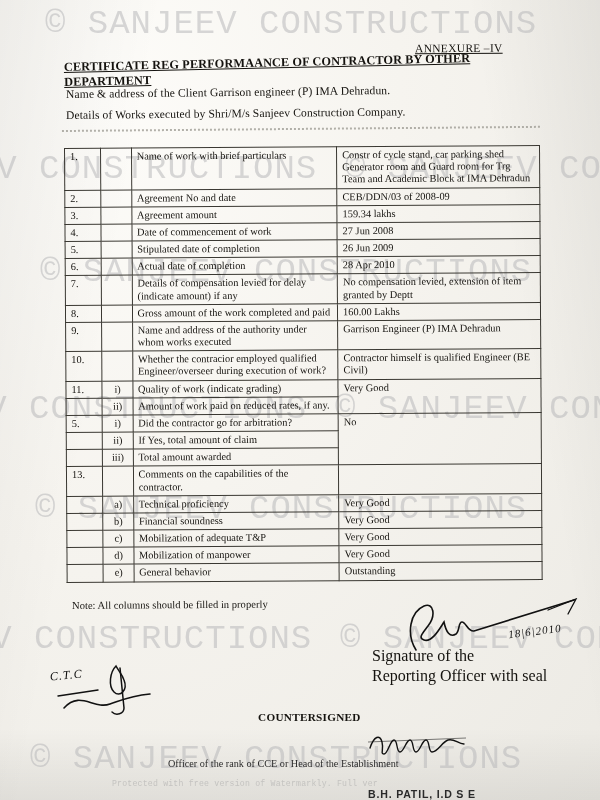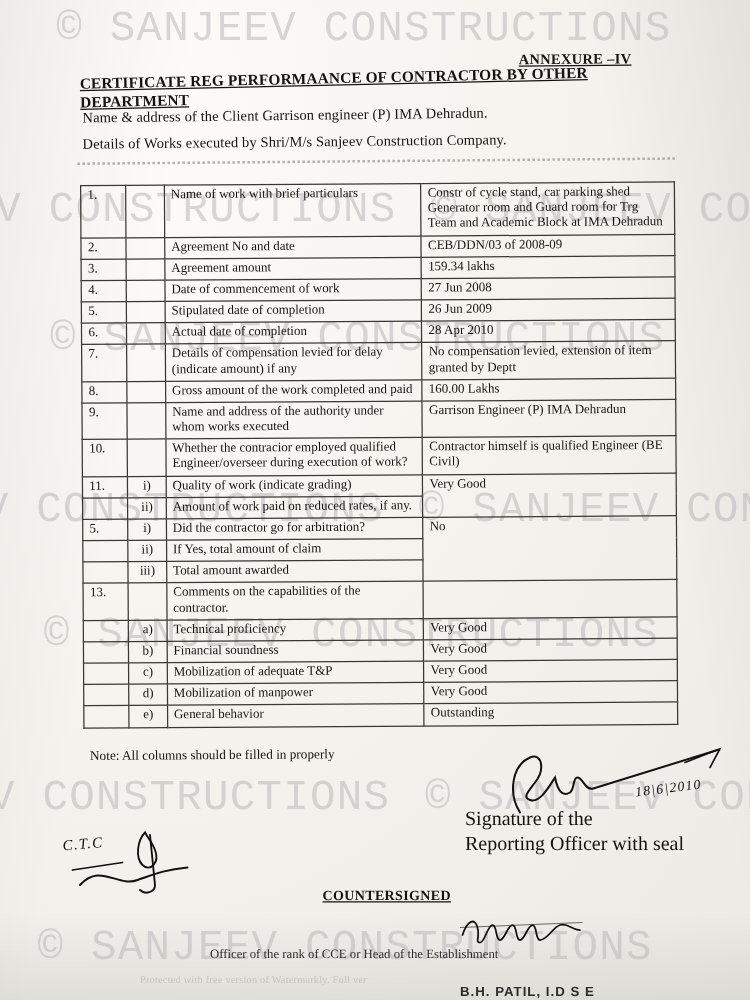--- a/index.html
+++ b/index.html
@@ -30,21 +30,21 @@
     font-family:Liberation Mono, monospace;
     font-weight:400;
     color:#b9b9bb;
     opacity:.55;
     letter-spacing:1px;
   }
   
   #content{position:absolute;inset:0;}
   .annexure{
     position:absolute;left:415px;top:42px;
-    font-weight:bold;font-size:11.5px;letter-spacing:.3px;
+    font-weight:normal;font-size:11.5px;letter-spacing:.3px;
     text-decoration:underline;
     transform:rotate(-0.4deg);
   }
   .doc-title{
     position:absolute;left:64px;top:60px;width:480px;
     font-weight:bold;font-size:12.3px;letter-spacing:.1px;
     text-decoration:underline;
     transform:rotate(-1.25deg);transform-origin:left center;
   }
   .lead{
@@ -98,21 +98,20 @@
   }
   .stamp-left .nm{font-size:12.6px;letter-spacing:.4px;}
   .stamp-bottom{
     left:368px;top:752px;font-size:9.3px;line-height:1.25;
     color:#2a2a2a;
   }
   .stamp-bottom .nm{font-size:10.6px;letter-spacing:.8px;margin-top:36px;}
   .countersigned{
     position:absolute;left:258px;top:711px;
     font-weight:bold;font-size:11.2px;letter-spacing:.3px;
-    text-decoration:underline;
     font-family:"Liberation Serif", serif;
   }
   .officer-line{
     position:absolute;left:168px;top:758px;font-size:10.2px;
     color:#2b2b2b;
   }
   .hand{
     position:absolute;
     font-family:"Liberation Serif", serif;
     color:#101010;
@@ -120,21 +119,21 @@
   .hand-ctc{
     left:50px;top:668px;font-size:12px;font-style:italic;
     letter-spacing:1px;transform:rotate(-5deg);
   }
   .hand-date{
     left:508px;top:625px;font-size:11px;font-style:italic;
     transform:rotate(-7deg);letter-spacing:1px;
   }
   .footer-wm{
     position:absolute;left:112px;top:779px;
-    font-family:Liberation Serif, serif;
+    font-family:Liberation Mono, monospace;
     font-size:8.2px;color:#c4c3c0;letter-spacing:.2px;text-align:right;
   }
   svg.ink{position:absolute;pointer-events:none;}
 </style>
 </head>
 <body>
 
 <div id="paper"></div>
 
 <div id="watermarks">

